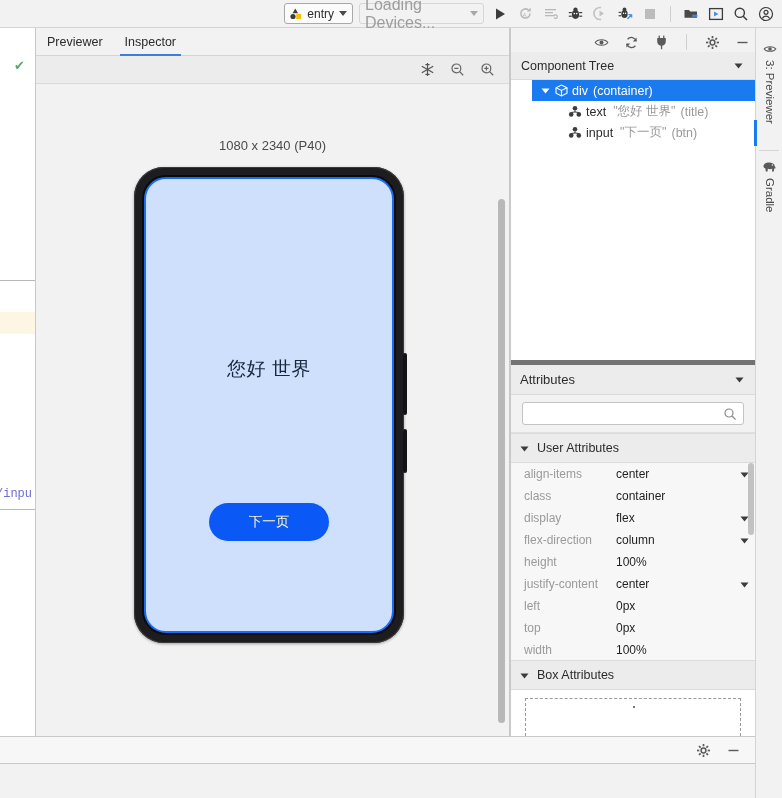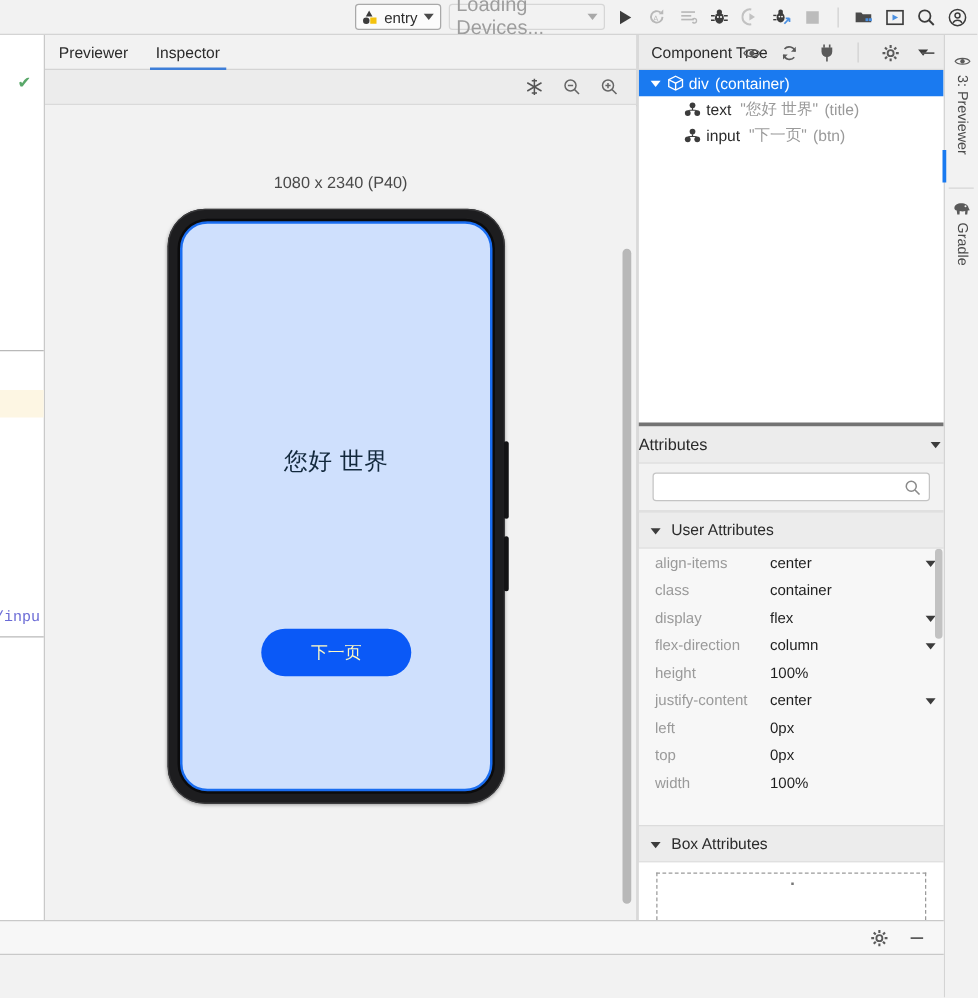--- a/index.html
+++ b/index.html
@@ -107,39 +107,40 @@
 
   
   .right-panel {
     position: absolute; right: 27px; top: 28px; width: 245px; bottom: 62px;
     background: #f2f2f2; border-left: 1px solid #c9c9c9;
     display: flex; flex-direction: column;
   }
   .rp-header {
     height: 28px; background: #ececec; border-bottom: 1px solid #dadada;
     display: flex; align-items: center; padding: 0 10px;
-    font-size: 12.5px; color: #2b2b2b;
+    font-size: 12.5px; color: #2b2b2b; margin-top: 24px;
   }
   .rp-header .chev { margin-left: auto; }
   .tree {
     height: 285px; background: #ffffff; overflow: hidden; position: relative;
-    border-bottom: 3px solid #737373;
+    border-bottom: 5px solid #737373;
+    padding-left: 21px;
   }
   .tree-row { display: flex; align-items: center; height: 21px; font-size: 12.5px; padding-left: 6px; }
   .tree-row.selected { background: #1a7af0; color: #ffffff; }
   .tree-row .twisty { width: 14px; display: flex; justify-content: center; }
   .tree-row .tnode-icon { width: 18px; display: flex; justify-content: center; align-items: center; }
   .tree-row .tname { margin-left: 2px; }
   .tree-row .tval { margin-left: 7px; color: #9a9a9a; }
   .tree-row .ttype { margin-left: 5px; color: #9a9a9a; }
   .tree-row.child { padding-left: 34px; }
 
   .attrs-header {
     height: 30px; background: #ececec; border-bottom: 1px solid #dadada;
-    display: flex; align-items: center; padding: 0 0; font-size: 13px;
+    display: flex; align-items: center; padding: 0 9px; font-size: 13px;
   }
   .attrs-header .chev { margin-left: auto; }
   .search-wrap { height: 38px; background: #f2f2f2; display: flex; align-items: center; padding: 0 11px; border-bottom: 1px solid #e0e0e0; }
   .search-box {
     flex: 1; height: 23px; background: #ffffff; border: 1px solid #c4c4c4; border-radius: 3px;
     display: flex; align-items: center; padding: 0 6px;
   }
   .search-box input { flex: 1; border: none; outline: none; font-size: 12px; background: transparent; font-family: inherit; }
   .group-row {
     height: 30px; background: #ececec; display: flex; align-items: center;

